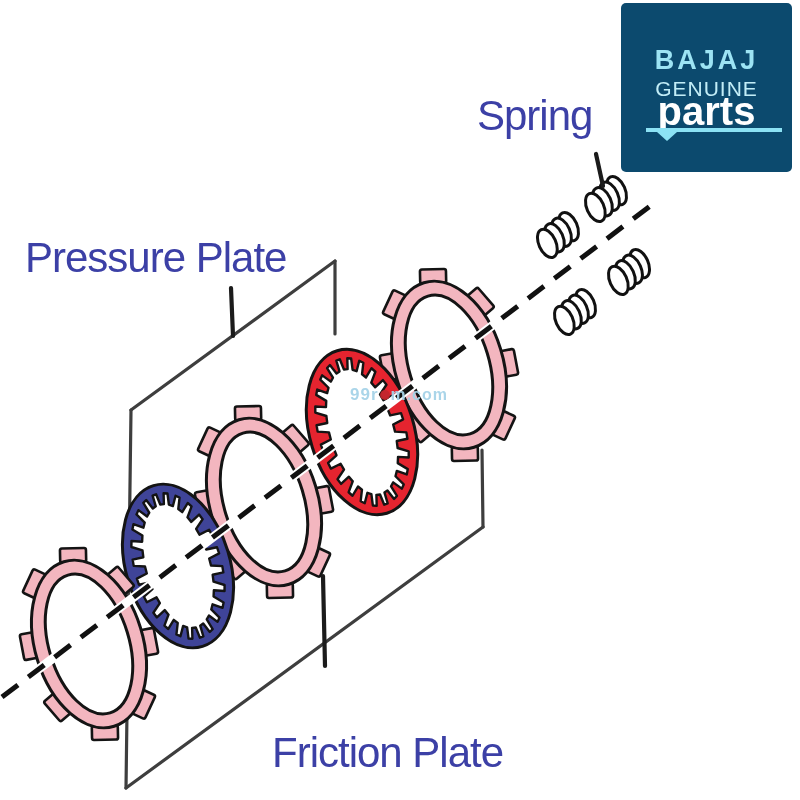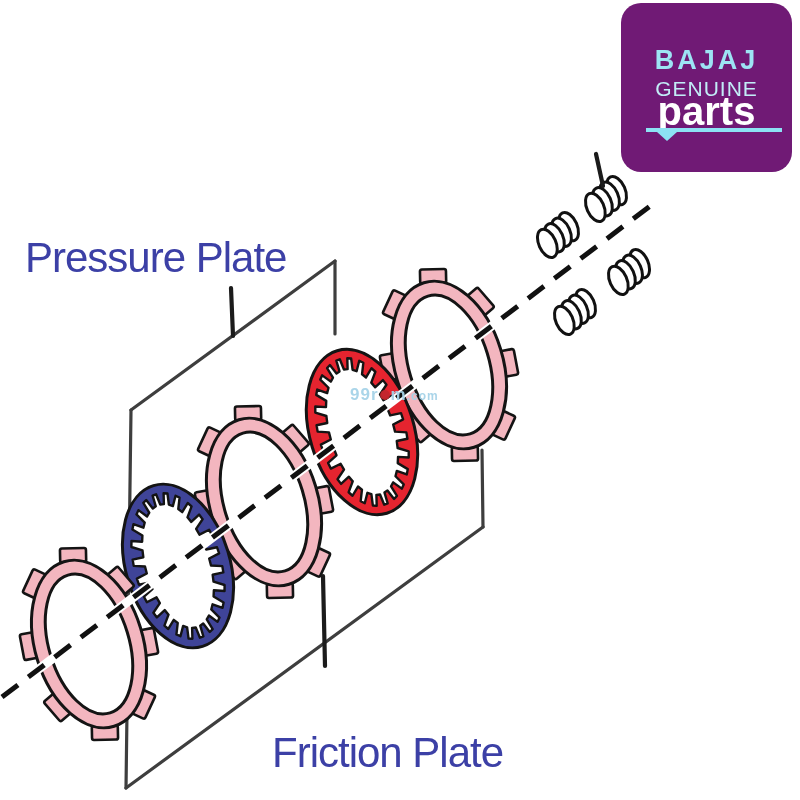--- a/index.html
+++ b/index.html
@@ -17,24 +17,24 @@
   #label-pressure{left:25px;top:234px;text-align:center;}
   #label-friction{left:272px;top:693px;margin-top:36px;}
   #watermark{
     position:absolute;left:350px;top:385px;white-space:nowrap;
     color:#a6d3e8;font-weight:700;font-size:17px;letter-spacing:1px;opacity:.95;
   }
   #watermark .wm-dot{
     display:inline-block;width:10px;height:10px;border-radius:50%;
     background:#c3272e;vertical-align:baseline;margin:0 1px;
   }
-  #watermark .wm-suffix{font-size:12px;text-align:right;}
+  #watermark .wm-suffix{font-size:16px;text-align:right;}
   #logo{
     position:absolute;left:621px;top:3px;width:171px;height:169px;
-    background:#701a75;border-radius:20px;
+    background:#0c4a6e;border-radius:5px;
   }
   #logo .logo-line{position:absolute;left:0;width:100%;text-align:center;white-space:nowrap;}
   #logo-line1{top:42px;font-size:27px;font-weight:700;color:#9de4f4;letter-spacing:3px;}
   #logo-line2{top:74px;font-size:21px;font-weight:400;color:#c2edf7;letter-spacing:1px;}
   #logo-line3{top:86px;font-size:40px;font-weight:700;color:#ffffff;letter-spacing:0px;}
   #logo-underline{position:absolute;left:25px;top:125px;width:136px;height:4px;background:#8ce2f4;}
   #logo-arrow{
     position:absolute;left:36px;top:129px;width:0;height:0;
     border-left:10px solid transparent;border-right:10px solid transparent;
     border-top:9px solid #8ce2f4;
@@ -121,20 +121,21 @@
         <ellipse cx="-4.5" cy="0" rx="8.5" ry="15" transform="rotate(14 -4.5 0)" fill="#ffffff" stroke="#111111" stroke-width="3"></ellipse>
         <ellipse cx="-13.5" cy="0" rx="8.5" ry="15" transform="rotate(14 -13.5 0)" fill="#ffffff" stroke="#111111" stroke-width="3"></ellipse>
       </g>
       <line x1="596" y1="154" x2="603" y2="186" stroke="#1b1b1b" stroke-width="4.2" stroke-linecap="round"></line>
       <line x1="231" y1="288" x2="233" y2="336" stroke="#1b1b1b" stroke-width="4.2" stroke-linecap="round"></line>
       <line x1="323" y1="576" x2="325" y2="666" stroke="#1b1b1b" stroke-width="4.2" stroke-linecap="round"></line>
     </svg>
 
   <div class="label" id="label-pressure">Pressure Plate</div>
 
+  <div class="label" id="label-spring">Spring</div>
 
   <div class="label" id="label-friction">Friction Plate</div>
 
   <div id="watermark">
     <span>99r</span><span class="wm-dot"></span><span>m</span><span class="wm-suffix">.com</span>
   </div>
 
   <div id="logo">
     <div class="logo-line" id="logo-line1">BAJAJ</div>
     <div class="logo-line" id="logo-line3">parts</div>

